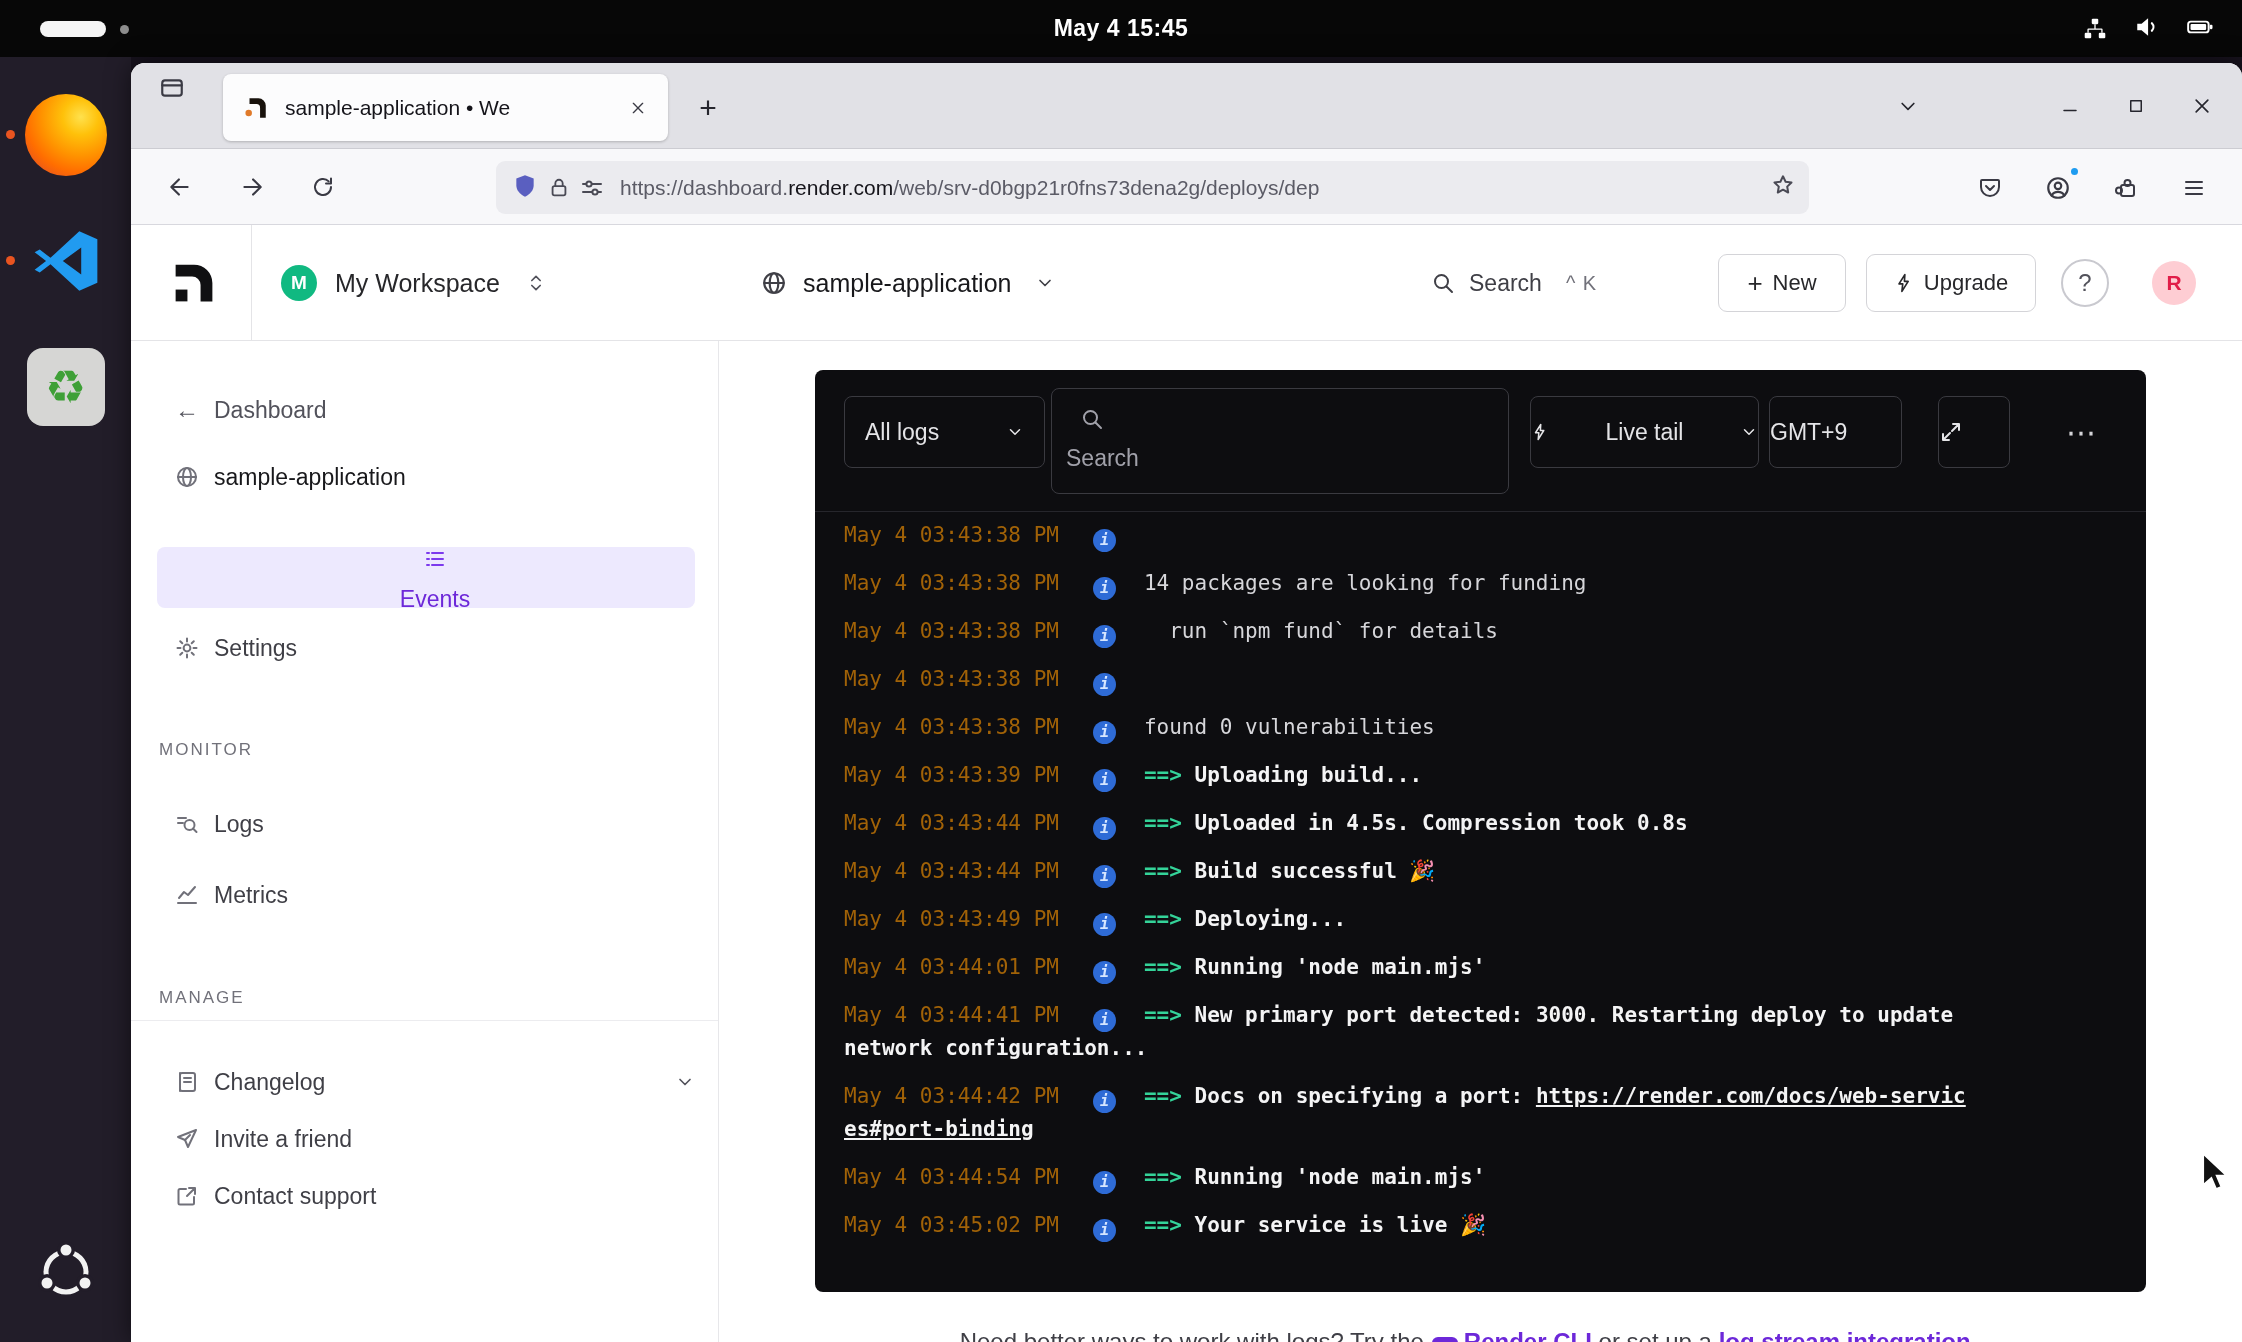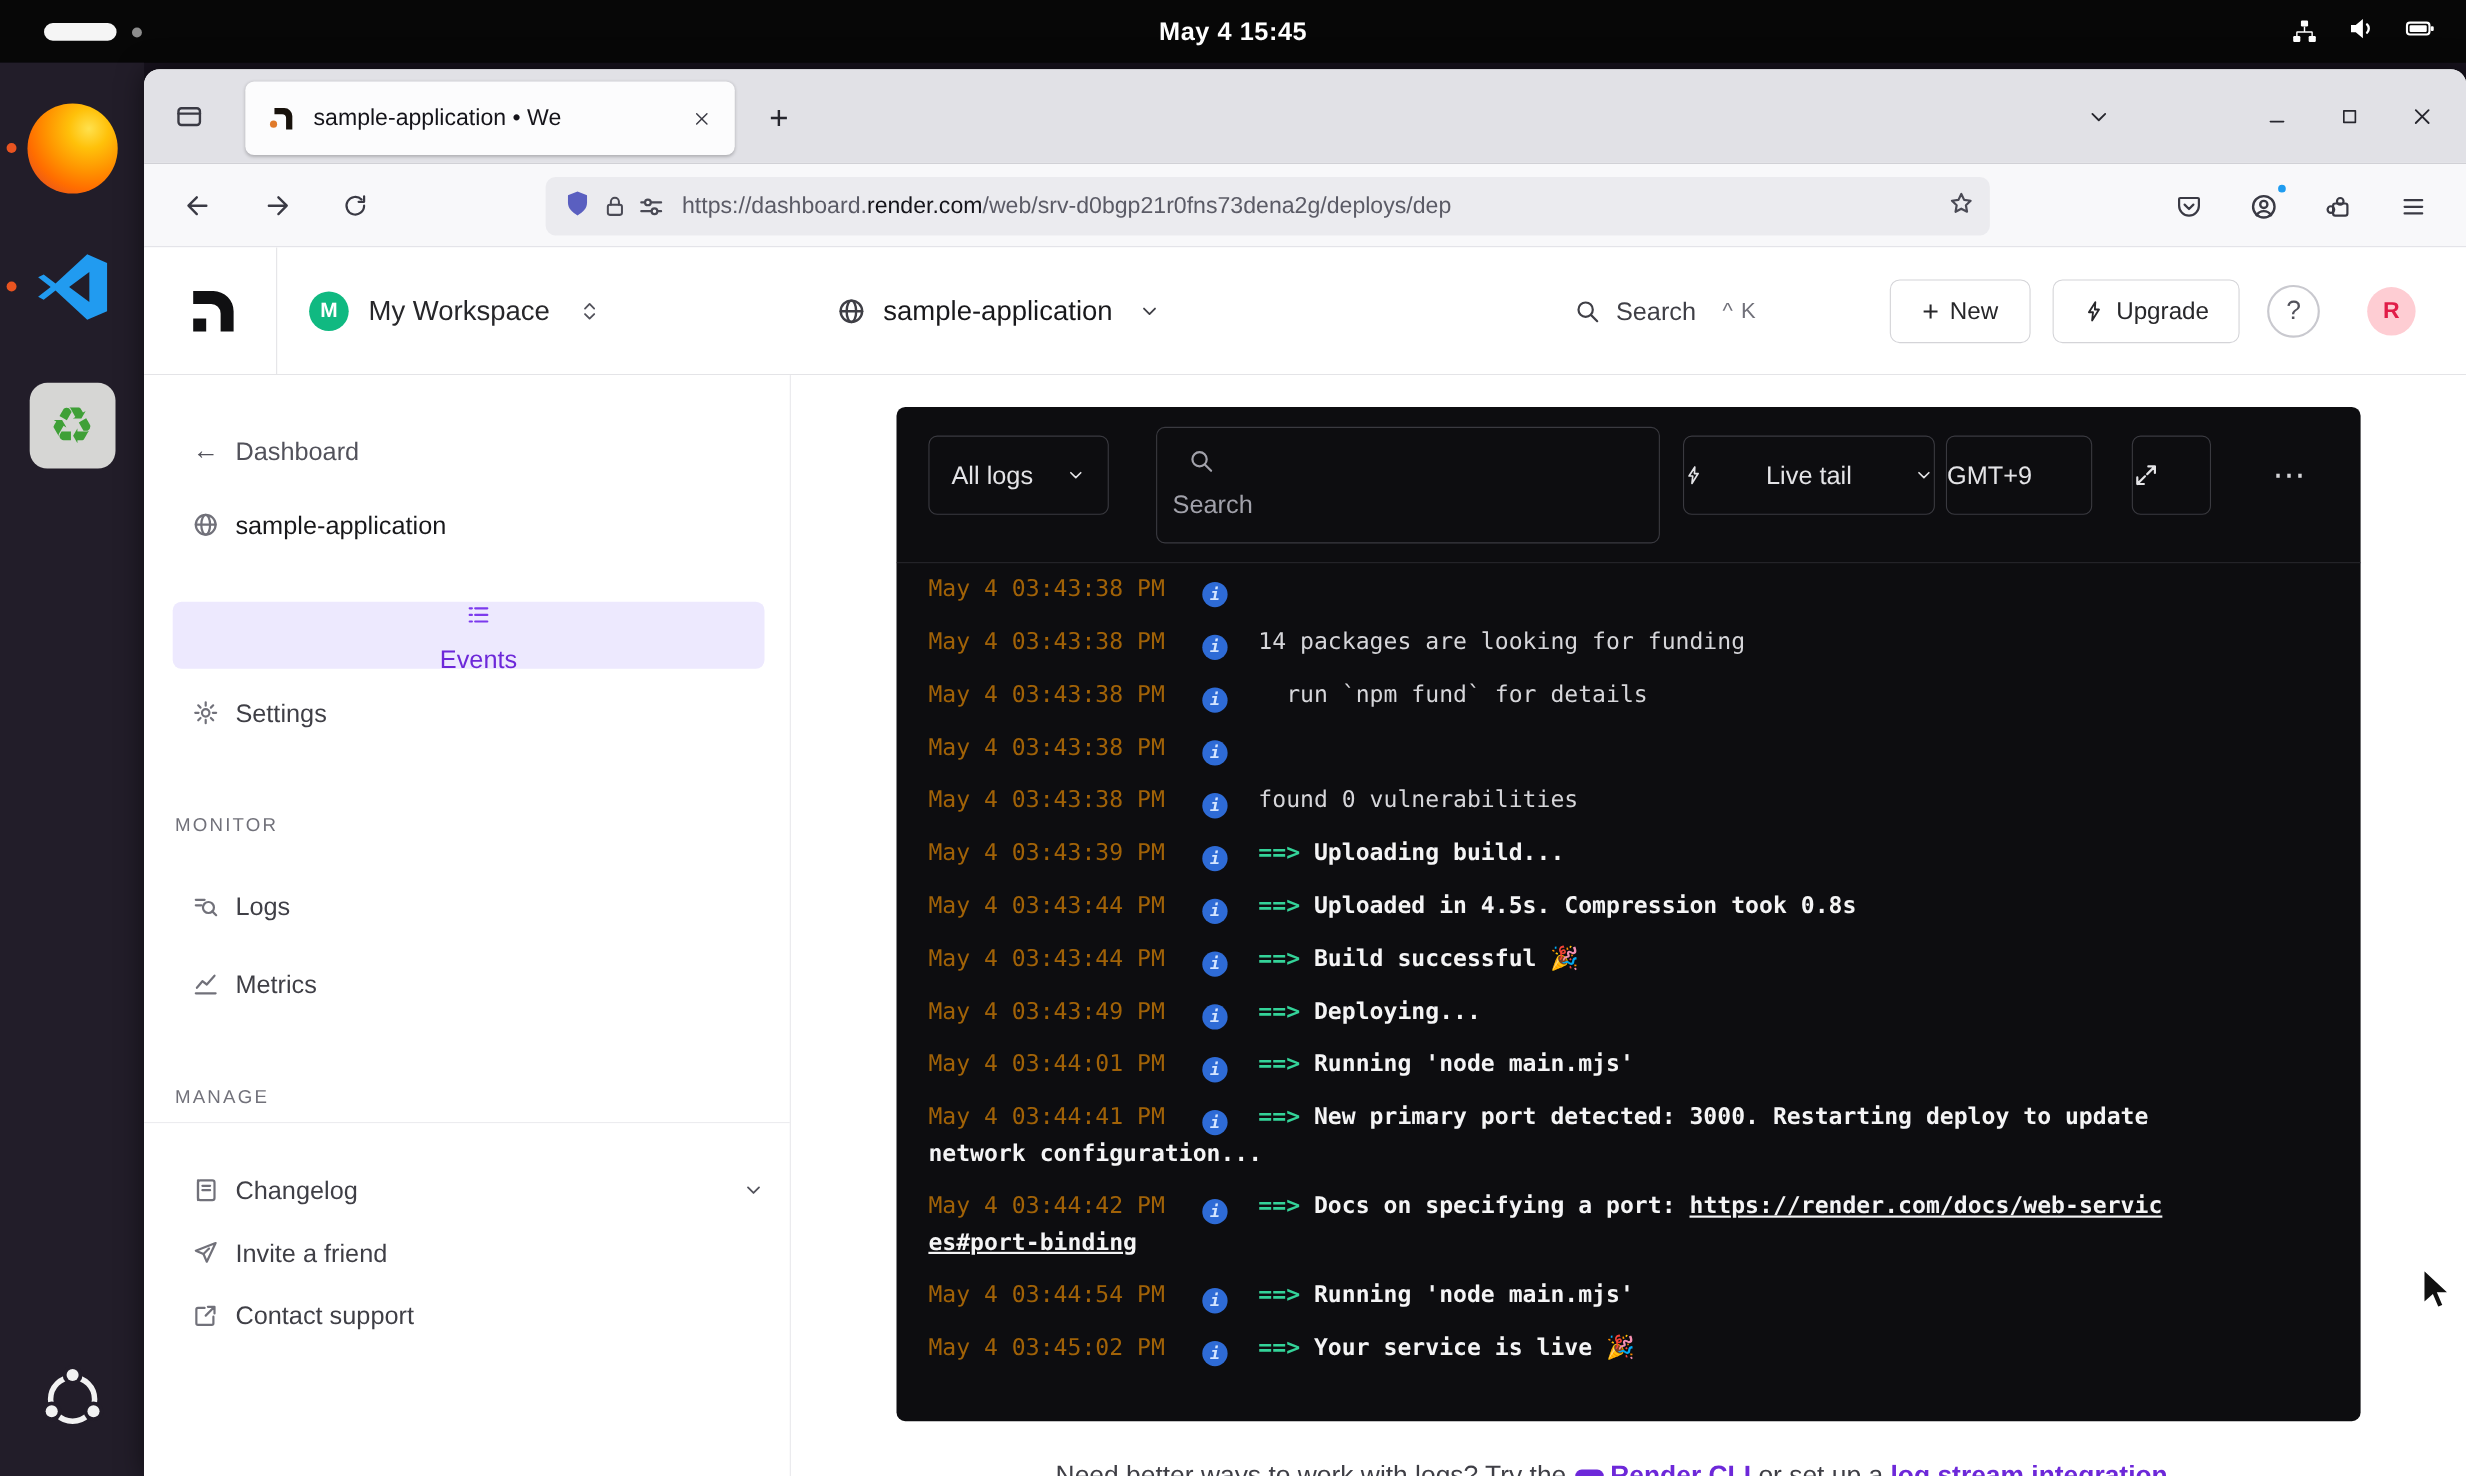--- a/index.html
+++ b/index.html
@@ -21,21 +21,21 @@
   .run-dot { position:absolute; left:-16px; top:50%; width:9px; height:9px; margin-top:-5px; border-radius:50%; background:#e95420; }
   .ff-logo { width:82px; height:82px; border-radius:50%;
     background: radial-gradient(circle at 68% 28%, #ffe14d 0%, #ffc10a 22%, #ff9300 48%, #ff6d00 68%, #e8551d 85%, #cf3e1f 100%); }
   .store-tile { width:78px; height:78px; border-radius:16px; background:#d6d6d4; color:#3fa037; font-size:46px; display:flex; align-items:center; justify-content:center; }
   .dock-spacer { flex:1; }
   .ubuntu { margin-bottom:28px; }
 
   
   .window { position:absolute; left:131px; top:63px; width:2111px; height:1279px; border-radius:14px 14px 0 0; overflow:hidden; background:#fff; box-shadow:0 0 24px rgba(0,0,0,.55); display:flex; flex-direction:column; }
 
-  .tabstrip { height:85px; background:#e1e1e6; display:flex; align-items:center; flex:none; position:relative; }
+  .tabstrip { height:85px; background:#e1e1e6; display:flex; align-items:flex-start; flex:none; position:relative; }
   .fxview { width:50px; height:50px; margin-left:16px; border:none; background:none; border-radius:8px; color:#3a3a44; display:flex; align-items:center; justify-content:center; cursor:pointer; }
   .tab { position:absolute; left:92px; top:11px; width:445px; height:67px; background:#fcfcfd; border-radius:8px; box-shadow:0 1px 3px rgba(0,0,0,.22); display:flex; align-items:center; padding:0 14px 0 20px; cursor:pointer; }
   .tab-fav { position:relative; width:26px; height:26px; flex:none; }
   .tab-title { margin-left:16px; font-size:21px; color:#15141a; white-space:nowrap; overflow:hidden; flex:1; }
   .tab-close { border:none; background:none; color:#3a3a44; width:32px; height:32px; flex:none; display:flex; align-items:center; justify-content:center; cursor:pointer; border-radius:6px; }
   .newtab { position:absolute; left:556px; top:24px; width:42px; height:42px; border:none; background:none; color:#26262e; font-size:30px; line-height:42px; cursor:pointer; border-radius:6px; }
   .strip-right { position:absolute; right:0; top:0; height:85px; display:flex; align-items:center; }
   .strip-btn { width:52px; height:52px; border:none; background:none; color:#26262e; display:flex; align-items:center; justify-content:center; cursor:pointer; }
   .strip-btn.overflow { margin-right:110px; }
   .strip-btn.winctl { margin-right:14px; }
@@ -87,21 +87,21 @@
   .sheading { position:absolute; left:28px; font-size:17px; letter-spacing:2px; color:#71717a; font-weight:500; }
   .sdivider { position:absolute; left:0; right:0; height:1px; background:#ececef; }
   .srow .grow { flex:1; }
   .srow .chev { color:#52525b; }
 
   
   .main { position:absolute; left:588px; top:116px; right:0; bottom:0; background:#fff; overflow:hidden; }
   .logpanel { position:absolute; left:96px; top:29px; width:1331px; height:922px; background:#0d0d10; border-radius:8px; overflow:hidden; }
   .ltoolbar { position:relative; height:142px; border-bottom:1px solid #26262c; }
   .lt-btn { position:absolute; top:26px; height:72px; border:1px solid #3a3a40; border-radius:8px; background:none; color:#e4e4e7; font-size:23px; display:flex; align-items:center; justify-content:space-between; gap:12px; cursor:pointer; }
-  .lt-filter { left:29px; width:164px; justify-content:space-between; padding:0 20px; }
+  .lt-filter { left:29px; width:201px; justify-content:space-between; padding:0 20px; }
   .lt-search { position:absolute; left:236px; top:18px; width:458px; height:106px; border:1px solid #3a3a40; border-radius:8px; color:#a1a1aa; cursor:text; }
   .lt-search .mag { position:absolute; left:28px; top:18px; }
   .lt-search .ph { position:absolute; left:14px; top:56px; font-size:23px; }
   .lt-live { left:715px; width:229px; }
   .lt-tz { left:954px; width:133px; }
   .lt-expand { left:1123px; width:72px; }
   .lt-more { position:absolute; left:1230px; top:26px; width:72px; height:72px; border:none; background:none; color:#d4d4d8; font-size:30px; cursor:pointer; }
 
   .loglist { padding:0 170px 10px 29px; font-family:"DejaVu Sans Mono", monospace; font-size:21px; }
   .entry { padding:7px 0 8px; line-height:33px; color:#d6d6da; }

